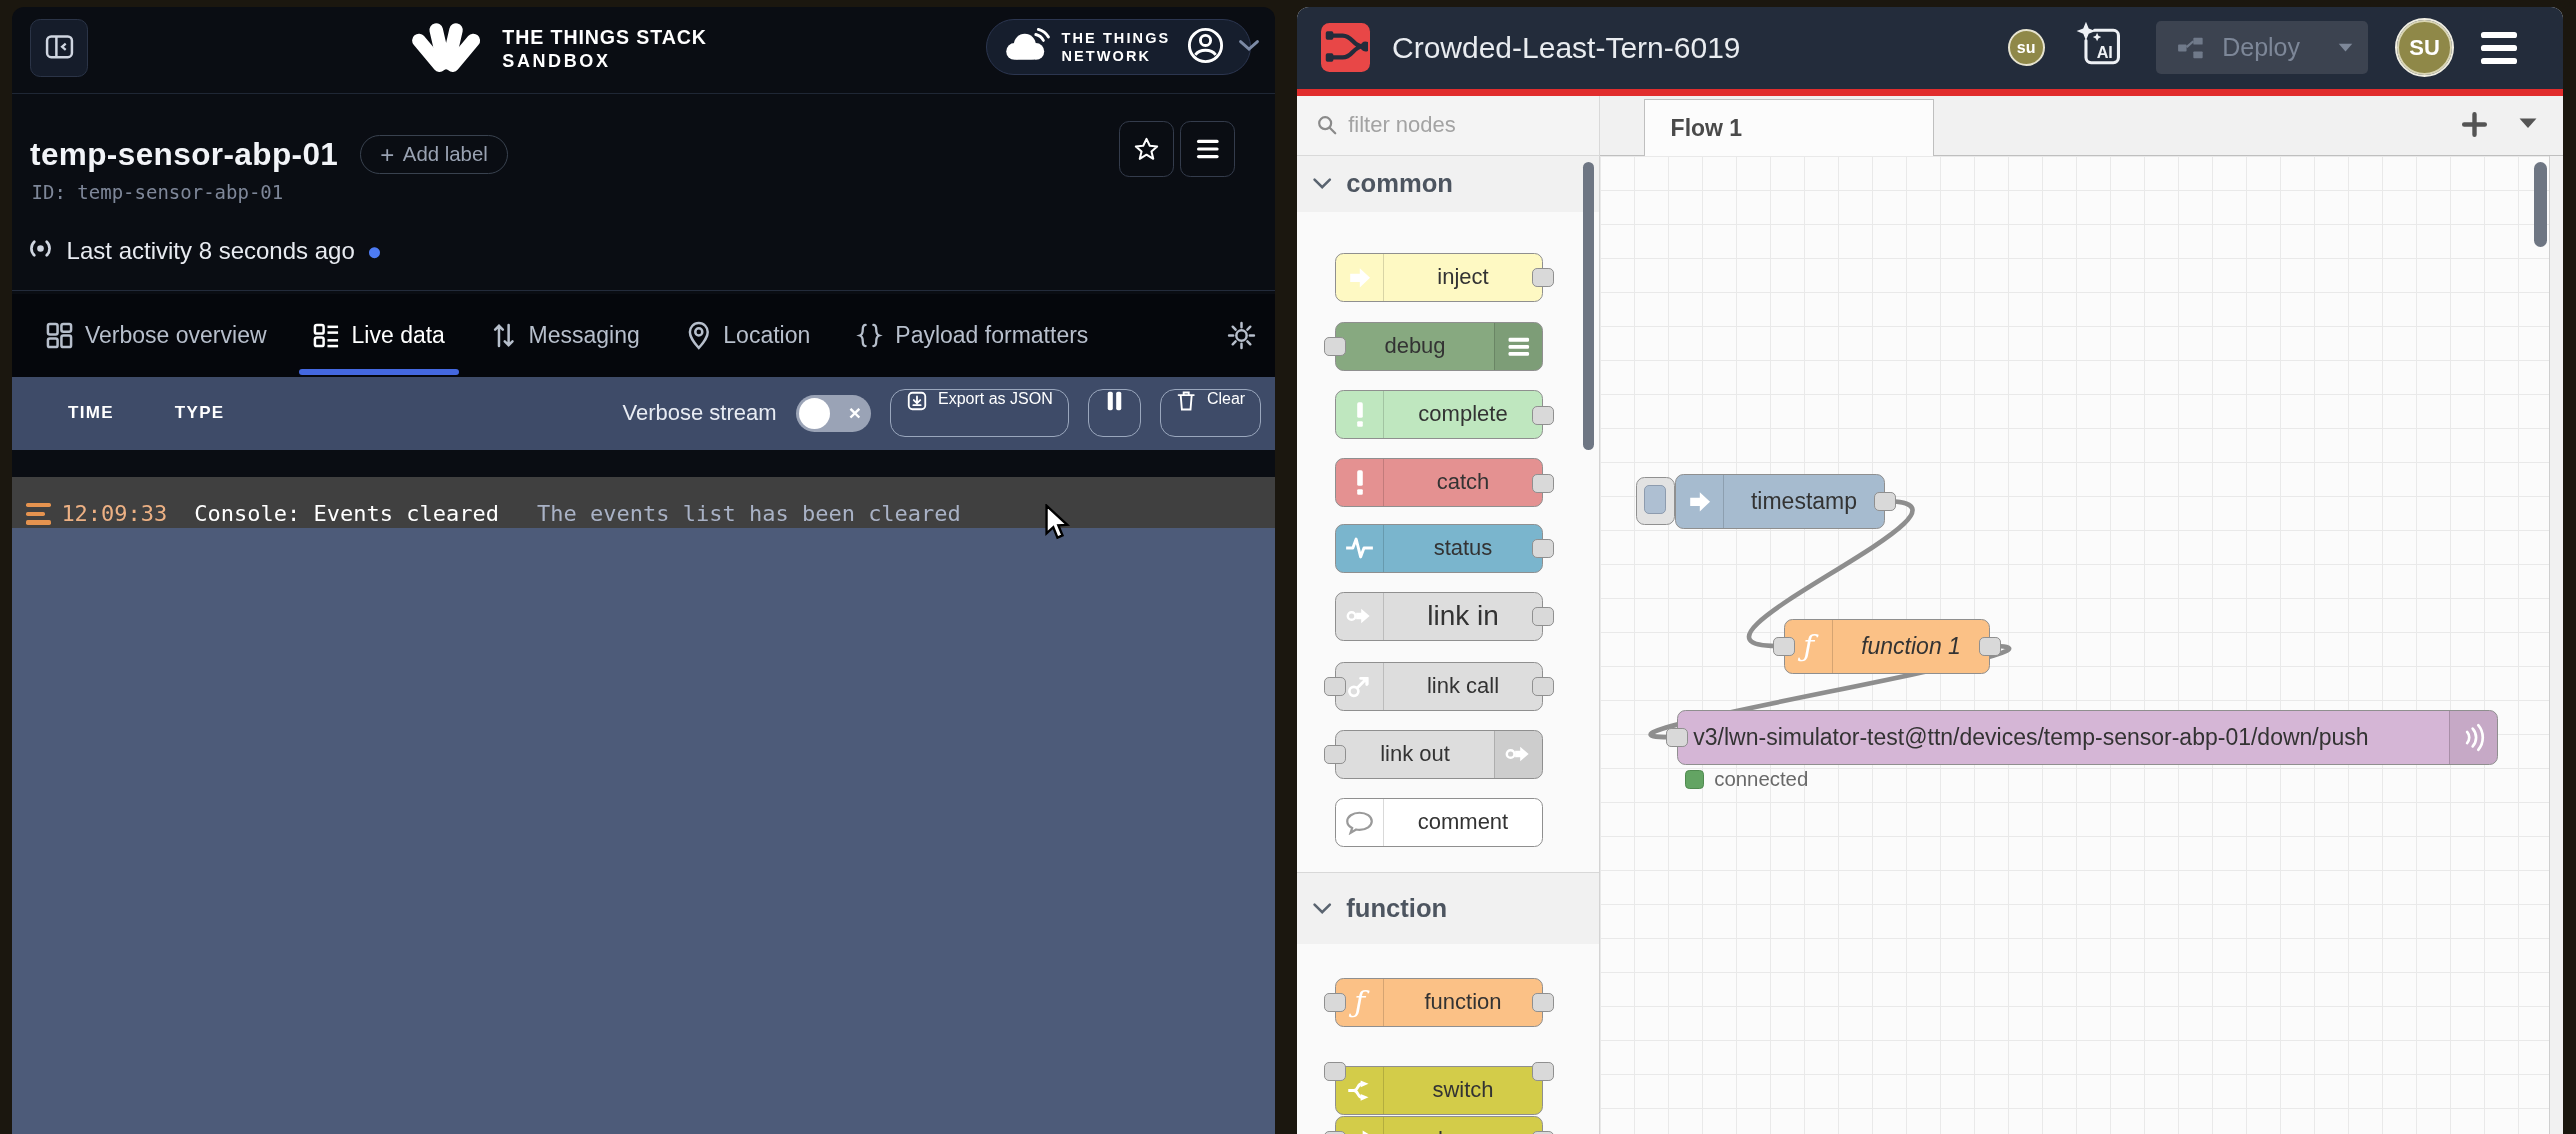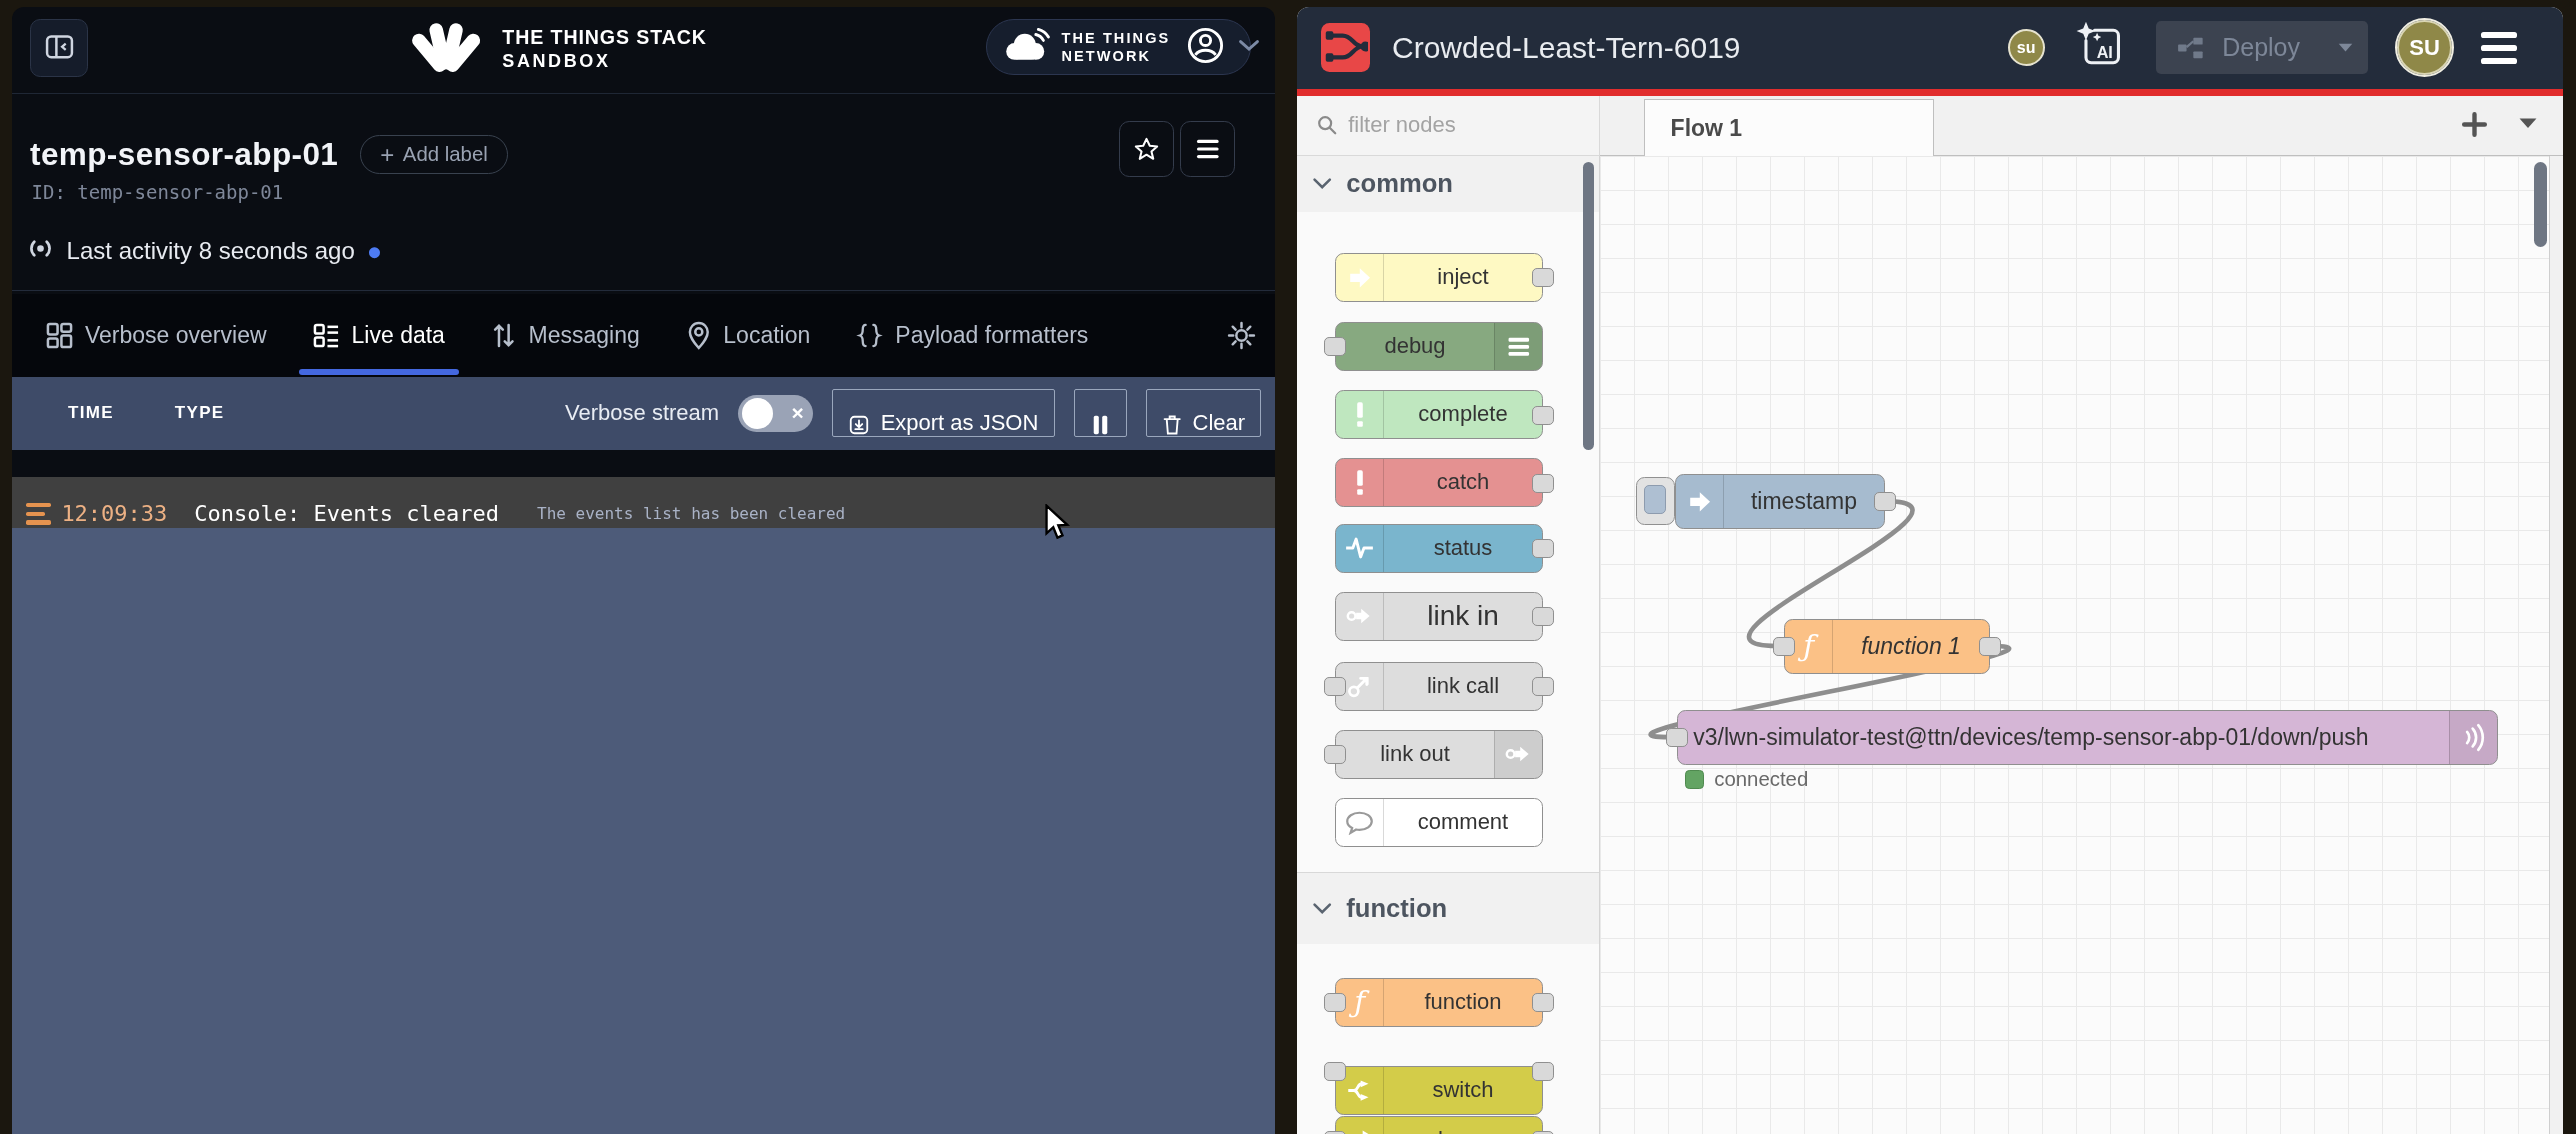--- a/index.html
+++ b/index.html
@@ -45,29 +45,29 @@
 
   .t-tablehead { position:absolute; left:0; top:370px; width:100%; height:73px; background:#3e4b68;
     display:flex; align-items:center; color:#fff; }
   .t-col { font-size:17px; font-weight:bold; letter-spacing:1.3px; }
   .t-ctrl { display:flex; align-items:center; margin-left:auto; gap:19px; padding-right:13.6px; }
   .t-verbose { font-size:22px; color:#e8ecf3; }
   .t-toggle-sw { width:75px; height:37px; border-radius:19px; background:#9aa3b6; position:relative;
     display:flex; align-items:center; }
   .t-toggle-sw .knob { position:absolute; left:3.4px; top:3.4px; width:31px; height:31px; border-radius:50%; background:#fff; }
   .t-toggle-sw .x { position:absolute; right:9.4px; color:#fff; font-size:21px; font-weight:bold; }
-  .t-btn { height:48px; border:1.7px solid #9aa7bd; border-radius:2px; display:flex; align-items:flex-end;
-    gap:10.2px; padding:0 15.3px; font-size:22px; color:#fff; }
+  .t-btn { height:48px; border:1.7px solid #9aa7bd; border-radius:15px; display:flex; align-items:flex-start;
+    gap:10.2px; padding:0 15.3px; font-size:16px; color:#fff; }
   .t-row { position:absolute; left:0; top:443px; width:100%; height:74px; background:#404040;
     display:flex; align-items:center; font-family:"DejaVu Sans Mono", monospace;margin-top:27px; }
   .t-row .bars { margin-left:13.6px; width:25.6px; display:flex; flex-direction:column; gap:4.3px; }
   .t-row .bars i { height:4.3px; background:#e5934f; border-radius:1.7px; display:block; }
   .t-row .time { margin-left:10.2px; color:#edb184; font-size:22px; }
   .t-row .etype { margin-left:27px; color:#ffffff; font-size:22px; }
-  .t-row .emsg { position:absolute; left:525px; color:#a9b2c6; font-size:16px; }
+  .t-row .emsg { position:absolute; left:525px; color:#a9b2c6; font-size:22px; }
   .t-rest { position:absolute; left:0; top:521px; width:100%; bottom:0; background:#4d5b79; }
 
   
   #nr-window { position:absolute; left:1297px; top:6.8px; width:1266px; height:1128px;
     background:#f1f1f1; border-radius:12px 12px 0 0; overflow:hidden; }
   .n-header { position:absolute; left:0; top:0; width:100%; height:82px; background:#232c3b;
     display:flex; align-items:center; padding:0 46px 0 24px; gap:0; }
   .n-logo { width:49px; height:49px; border-radius:8.5px; background:#e84747; position:relative; flex:none; }
   .n-title { margin-left:22px; color:#e9ecf0; font-size:30px; }
   .n-right { margin-left:auto; display:flex; align-items:center; gap:29px; }

